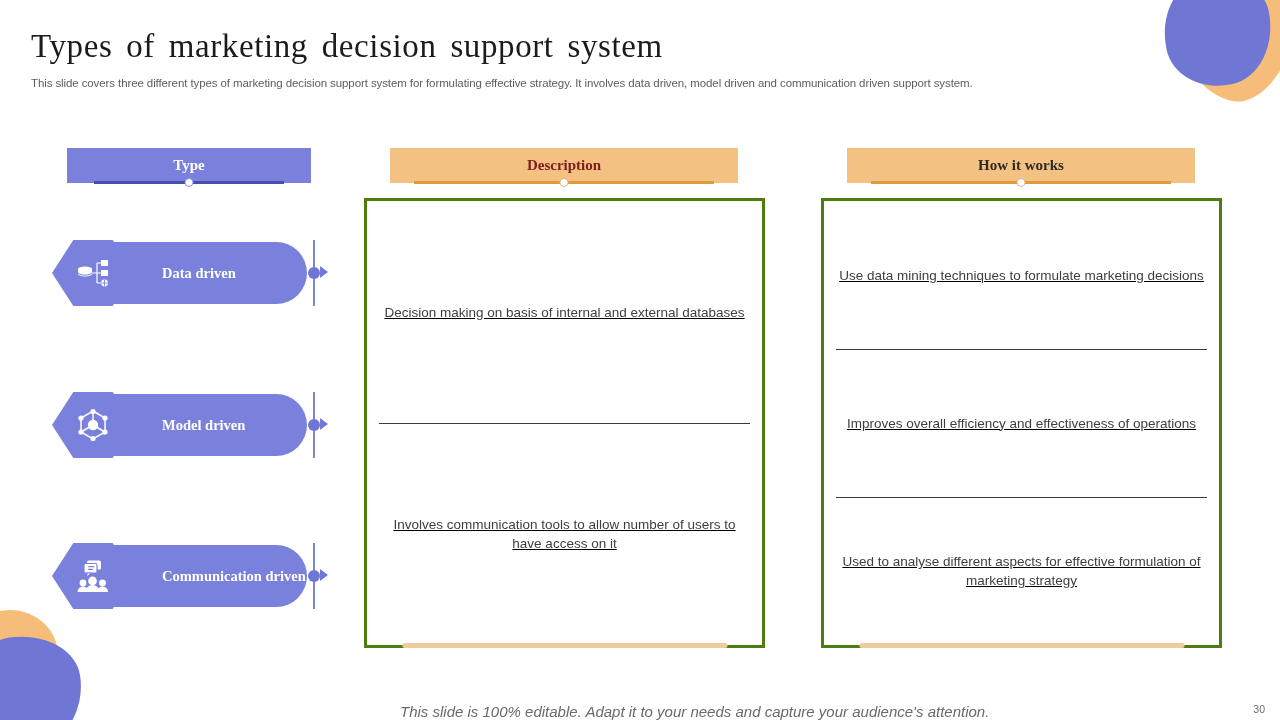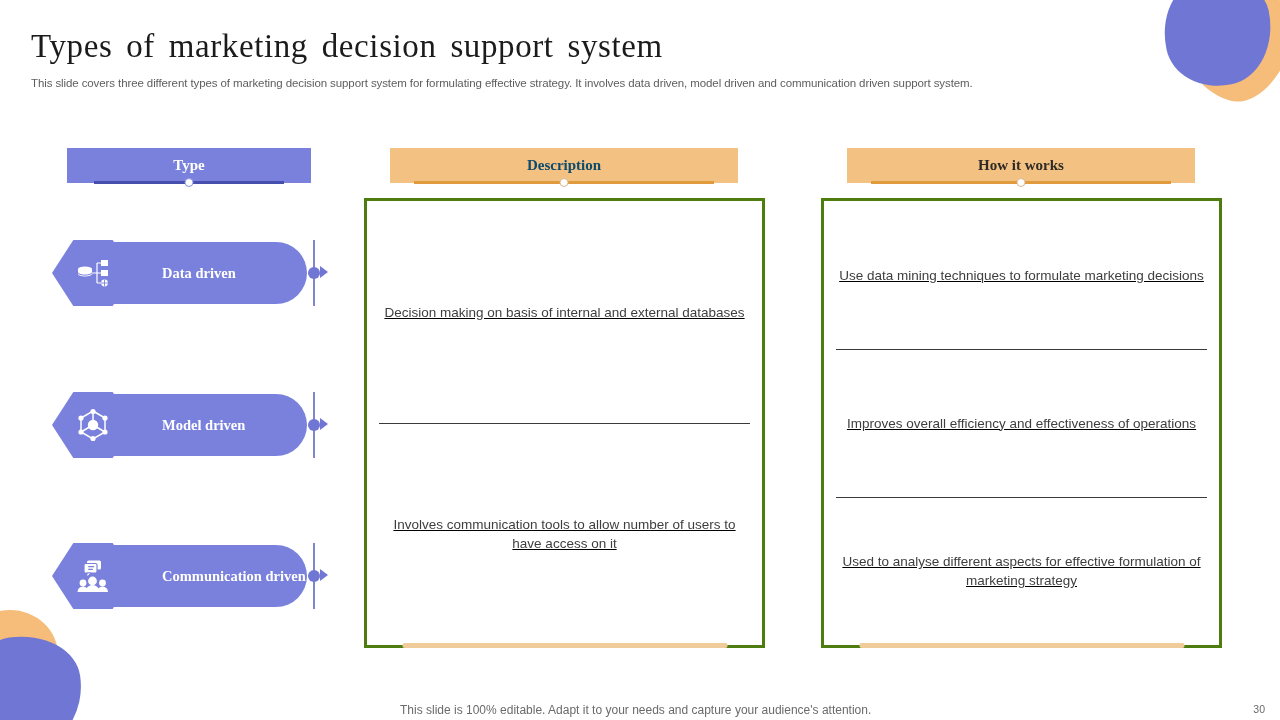--- a/index.html
+++ b/index.html
@@ -79,21 +79,21 @@
     width:9px; height:9px; border-radius:50%;
     background:#ffffff;
   }
 
   .head-type { left:67px;  top:148px; width:244px; }
   .head-type .band { background:#7a81dd; color:#ffffff; }
   .head-type .underline { width:190px; background:#474fae; }
   .head-type .dot { border:1.6px solid #8d93e0; }
 
   .head-desc { left:390px; top:148px; width:348px; }
-  .head-desc .band { background:#f3c182; color:#0c4a6e; }
+  .head-desc .band { background:#f3c182; color:#7f1d1d; }
   .head-desc .underline { width:300px; background:#e09b3e; }
   .head-desc .dot { border:1.6px solid #dcb890; }
 
   .head-how  { left:847px; top:148px; width:348px; }
   .head-how .band { background:#f3c182; color:#2e2a26; }
   .head-how .underline { width:300px; background:#e09b3e; }
   .head-how .dot { border:1.6px solid #dcb890; }
 
   
   .type-row{ position:absolute; left:52px; width:255px; height:62px; }
@@ -166,22 +166,23 @@
     height:1px; background:#3a3a3a;
   }
   .box .bottom-accent{
     position:absolute; bottom:-3px; left:50%; transform:translateX(-50%);
     width:325px; height:5px; background:#f0cc9a; border-radius:2px;
   }
 
   
   .footer-note{
     position:absolute; left:400px; top:703px;
-    font-size:12px; color:#6a6a6a;
+    font-size:15px; color:#6a6a6a;
     white-space:nowrap;
+    font-style:italic;
   }
   .page-num{
     position:absolute; right:15px; top:703px;
     font-size:10.5px; color:#6a6a6a;
   }
 </style>
 </head>
 <body>
 
 <div class="deco deco-tr-orange"></div>

